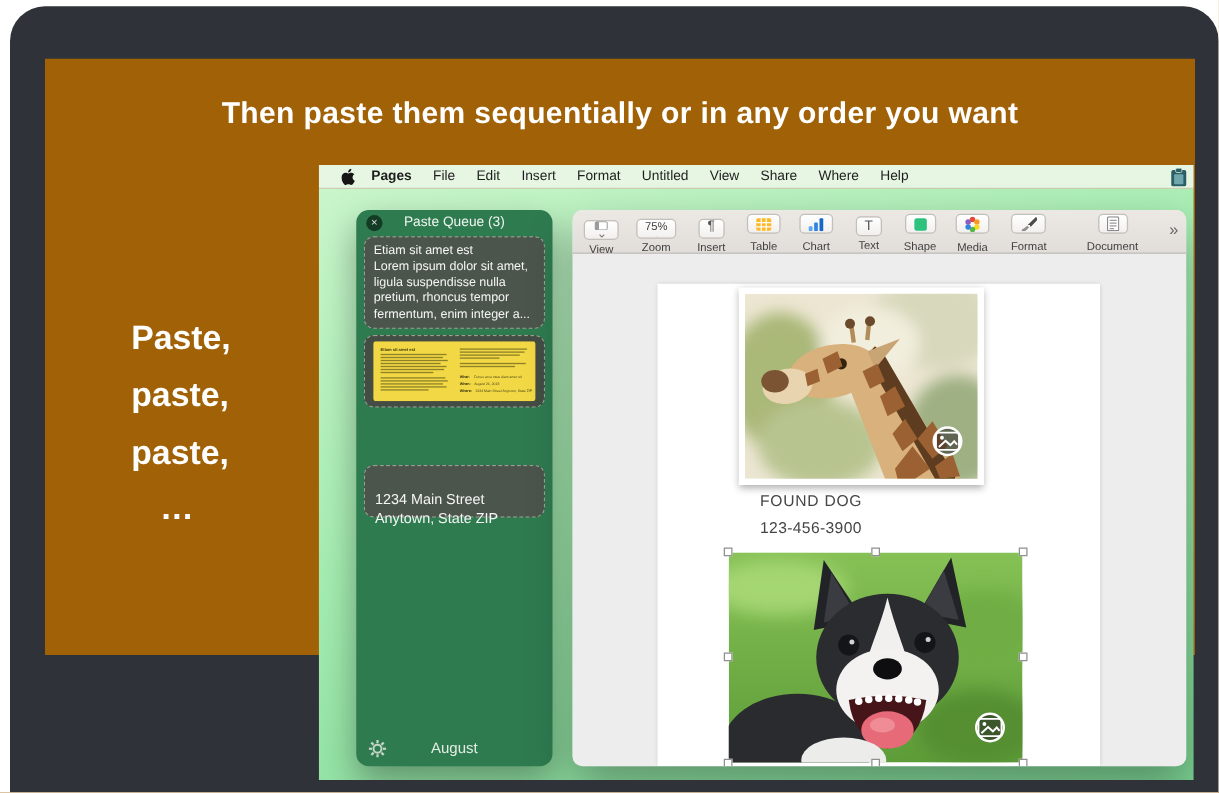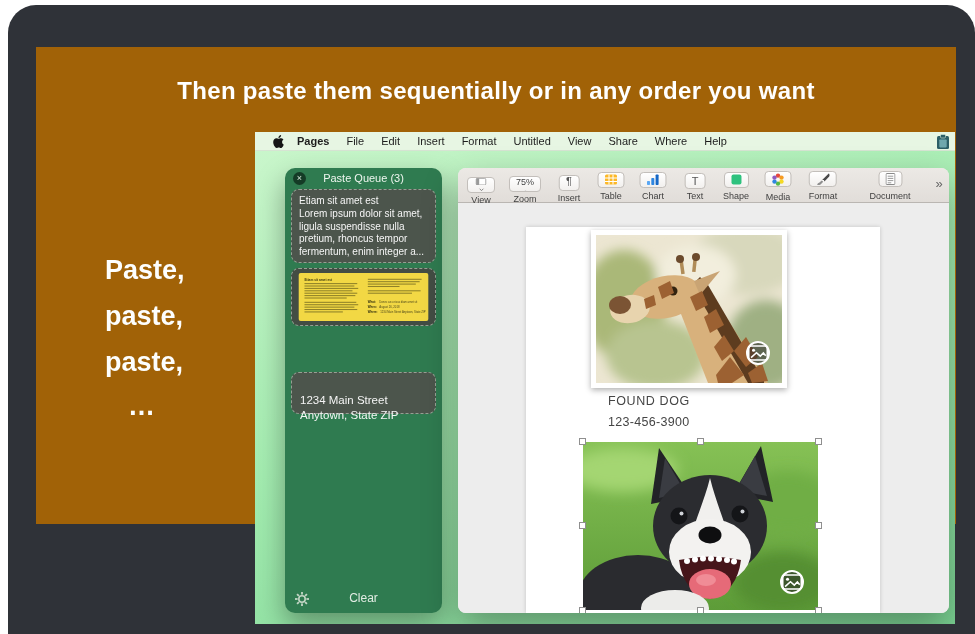--- a/index.html
+++ b/index.html
@@ -188,21 +188,21 @@
                   <rect x="0" y="6.1" width="2.6" height="1.8"></rect>
                     <rect x="11.4" y="6.1" width="2.6" height="1.8"></rect>
                   <rect x="6.1" y="0" width="1.8" height="2.6" transform="rotate(45 7 7)"></rect>
                   <rect x="6.1" y="11.4" width="1.8" height="2.6" transform="rotate(45 7 7)"></rect>
                   <rect x="0" y="6.1" width="2.6" height="1.8" transform="rotate(45 7 7)"></rect>
                   <rect x="11.4" y="6.1" width="2.6" height="1.8" transform="rotate(45 7 7)"></rect>
                 </g>
               </g>
             </svg>
           </span>
-          <div class="pq-clear">Clear</div>
+          <div class="pq-clear">August</div>
         </div>
 
         <div class="win">
 
           <div class="toolbar">
             <div class="titem tx0">
               <span class="tbtn">
                 <svg width="14" height="10" viewBox="0 0 14 10">
                     <rect x="0.5" y="0.5" width="13" height="9" rx="1.5" fill="#fff" stroke="#8a8a8a"></rect>
                     <rect x="0.5" y="0.5" width="4" height="9" rx="1" fill="#9a9a9a"></rect>

